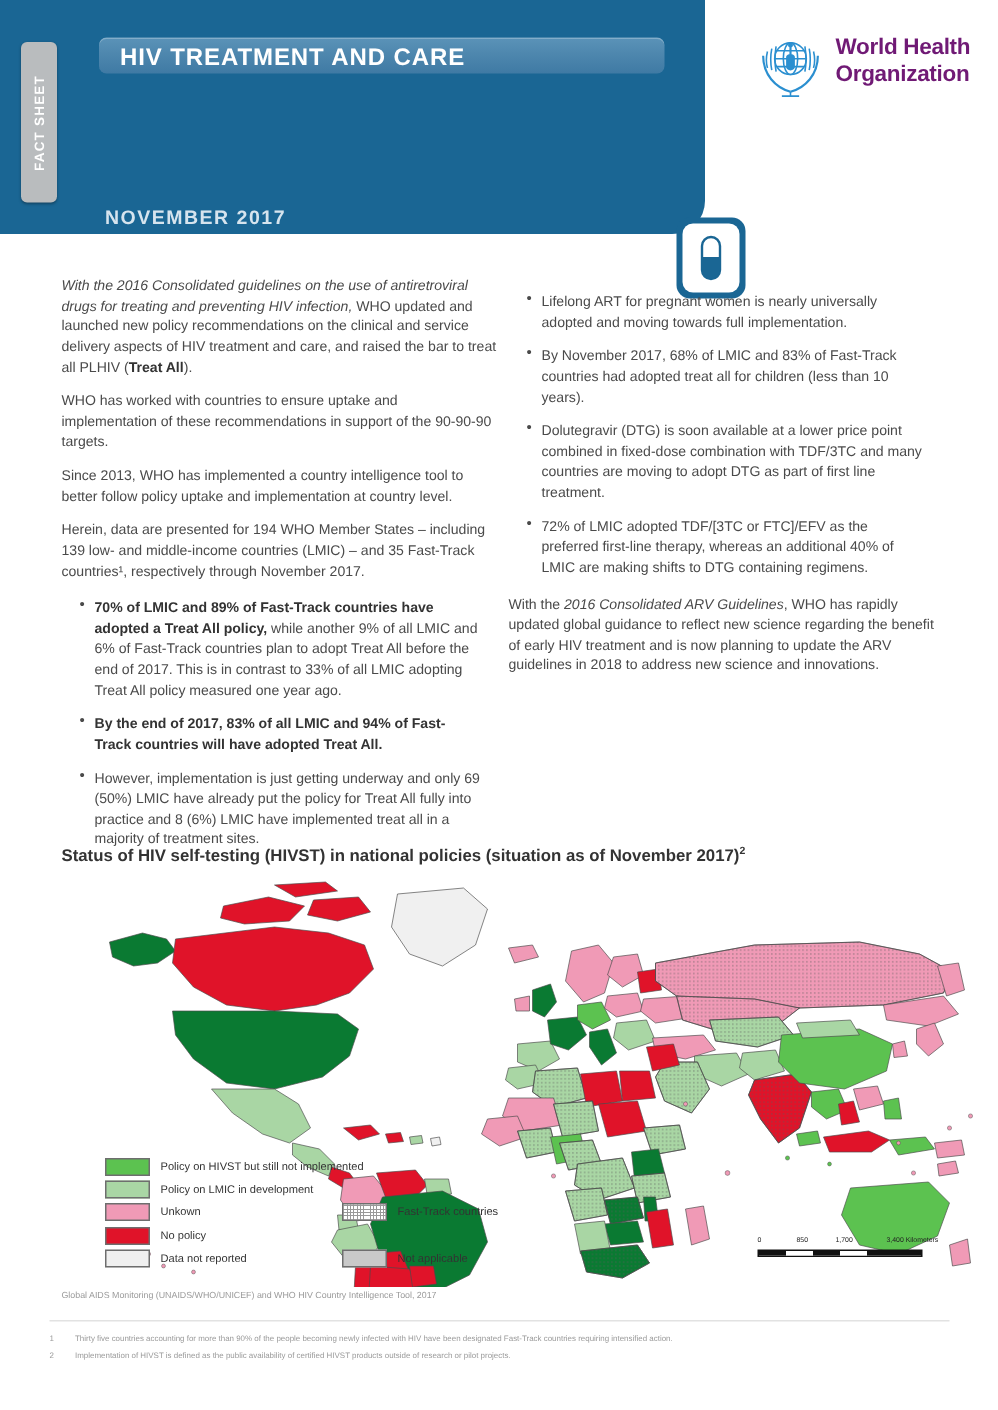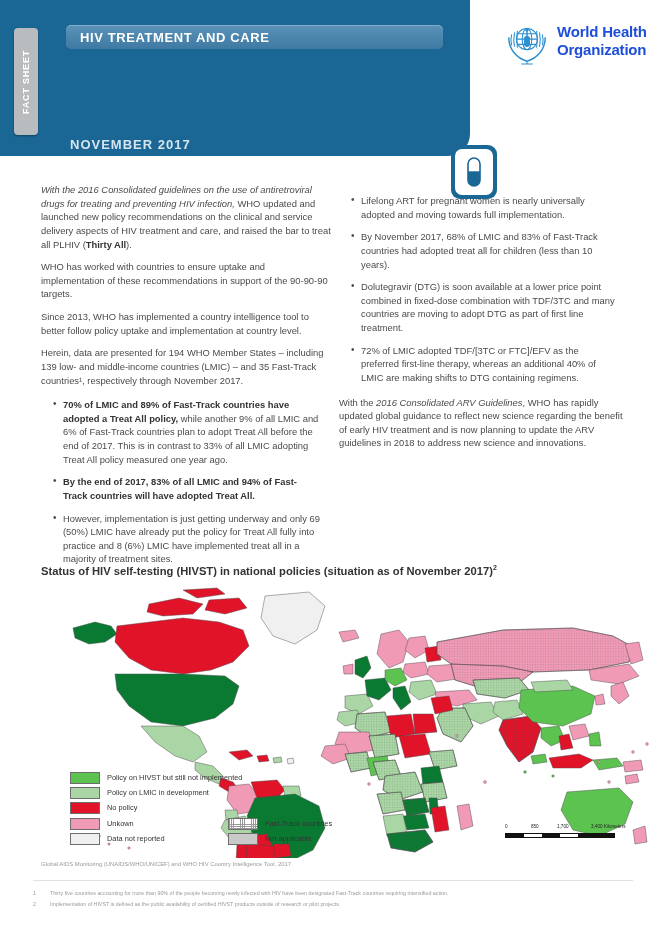--- a/index.html
+++ b/index.html
@@ -39,41 +39,41 @@
     color:#ffffff;
   }
   .kicker-bar{
     position:absolute;left:66px;top:25px;width:377px;height:24px;
     background:linear-gradient(180deg,#5b93b8 0%,#4e87ae 45%,#3f7aa4 100%);
     border-radius:5px;
     box-shadow:inset 0 1px 0 rgba(255,255,255,.25);
   }
   .kicker-bar span{
     position:absolute;left:14px;top:5px;
-    font-size:13px;font-weight:bold;letter-spacing:.6px;
+    font-size:16px;font-weight:bold;letter-spacing:.6px;
     color:#ffffff;
   }
   .main-title{
     position:absolute;left:70px;top:58px;width:360px;
     font-size:17.5px;font-weight:bold;line-height:1.28;
     color:#ffffff;letter-spacing:.2px;
   }
   .date-line{
     position:absolute;left:70px;top:137px;
     font-size:13px;font-weight:bold;letter-spacing:1px;
     color:#d6e4ee;
   }
 
   
   .who-logo{position:absolute;left:503px;top:18px;width:150px;height:52px;}
   .who-emblem{position:absolute;left:0;top:0;width:48px;height:48px;}
   .who-name{
     position:absolute;left:54px;top:5px;
     font-size:15px;font-weight:bold;line-height:1.17;
-    color:#1d4ed8;letter-spacing:-.2px;
+    color:#701a75;letter-spacing:-.2px;
   }
 
   
   .pill-badge{
     position:absolute;left:451px;top:145px;width:46px;height:54px;
     background:#1a6694;border-radius:9px;
   }
   .pill-inner{
     position:absolute;left:455px;top:149px;width:38px;height:46px;
     background:#ffffff;border-radius:7px;
@@ -197,21 +197,21 @@
       <path d="M13 23 h12 v8 a6 6 0 0 1 -6 6 a6 6 0 0 1 -6 -6 z" fill="#1a6694"></path>
       <line x1="13" y1="23" x2="25" y2="23" stroke="#1a6694" stroke-width="1.4"></line>
     </svg>
   </div>
 </div>
 
 <div class="cols">
 
   <div class="col col-left">
     <p>
-      <span class="it">With the 2016 Consolidated guidelines on the use of antiretroviral drugs for treating and preventing HIV infection,</span><span> WHO updated and launched new policy recommendations on the clinical and service delivery aspects of HIV treatment and care, and raised the bar to treat all PLHIV (</span><span class="bd">Thirty All</span><span>).</span>
+      <span class="it">With the 2016 Consolidated guidelines on the use of antiretroviral drugs for treating and preventing HIV infection,</span><span> WHO updated and launched new policy recommendations on the clinical and service delivery aspects of HIV treatment and care, and raised the bar to treat all PLHIV (</span><span class="bd">Treat All</span><span>).</span>
     </p>
     <p>WHO has worked with countries to ensure uptake and implementation of these recommendations in support of the 90-90-90 targets.</p>
     <p>Since 2013, WHO has implemented a country intelligence tool to better follow policy uptake and implementation at country level.</p>
     <p class="tight">Herein, data are presented for 194 WHO Member States – including 139 low- and middle-income countries (LMIC) – and 35 Fast-Track countries¹, respectively through November 2017.</p>
 
     <ul class="bl">
       <li>
         <span class="bd">70% of LMIC and 89% of Fast-Track countries have adopted a Treat All policy,</span><span> while another 9% of all LMIC and 6% of Fast-Track countries plan to adopt Treat All before the end of 2017. This is in contrast to 33% of all LMIC adopting Treat All policy measured one year ago.</span>
       </li>
       <li>
@@ -437,28 +437,28 @@
 <div class="legend">
   <div class="lg-row">
     <div class="lg-sw" style="background:#5cc250"></div>
     <div class="lg-tx">Policy on HIVST but still not implemented</div>
   </div>
   <div class="lg-row">
     <div class="lg-sw" style="background:#a9d6a4"></div>
     <div class="lg-tx">Policy on LMIC in development</div>
   </div>
   <div class="lg-row">
-    <div class="lg-sw" style="background:#e01329"></div>
-    <div class="lg-tx">No policy</div>
-  </div>
-  <div class="lg-row">
     <div class="lg-sw" style="background:#f09ab6"></div>
     <div class="lg-tx">Unkown</div>
     <div class="lg-sw2 hatchsw"></div>
     <div class="lg-tx2">Fast-Track countries</div>
+  </div>
+  <div class="lg-row">
+    <div class="lg-sw" style="background:#e01329"></div>
+    <div class="lg-tx">No policy</div>
   </div>
   <div class="lg-row">
     <div class="lg-sw" style="background:#f0f0f0"></div>
     <div class="lg-tx">Data not reported</div>
     <div class="lg-sw2" style="background:#c9c9c9"></div>
     <div class="lg-tx2">Not applicable</div>
   </div>
 </div>
 
 <div class="scalebar">

